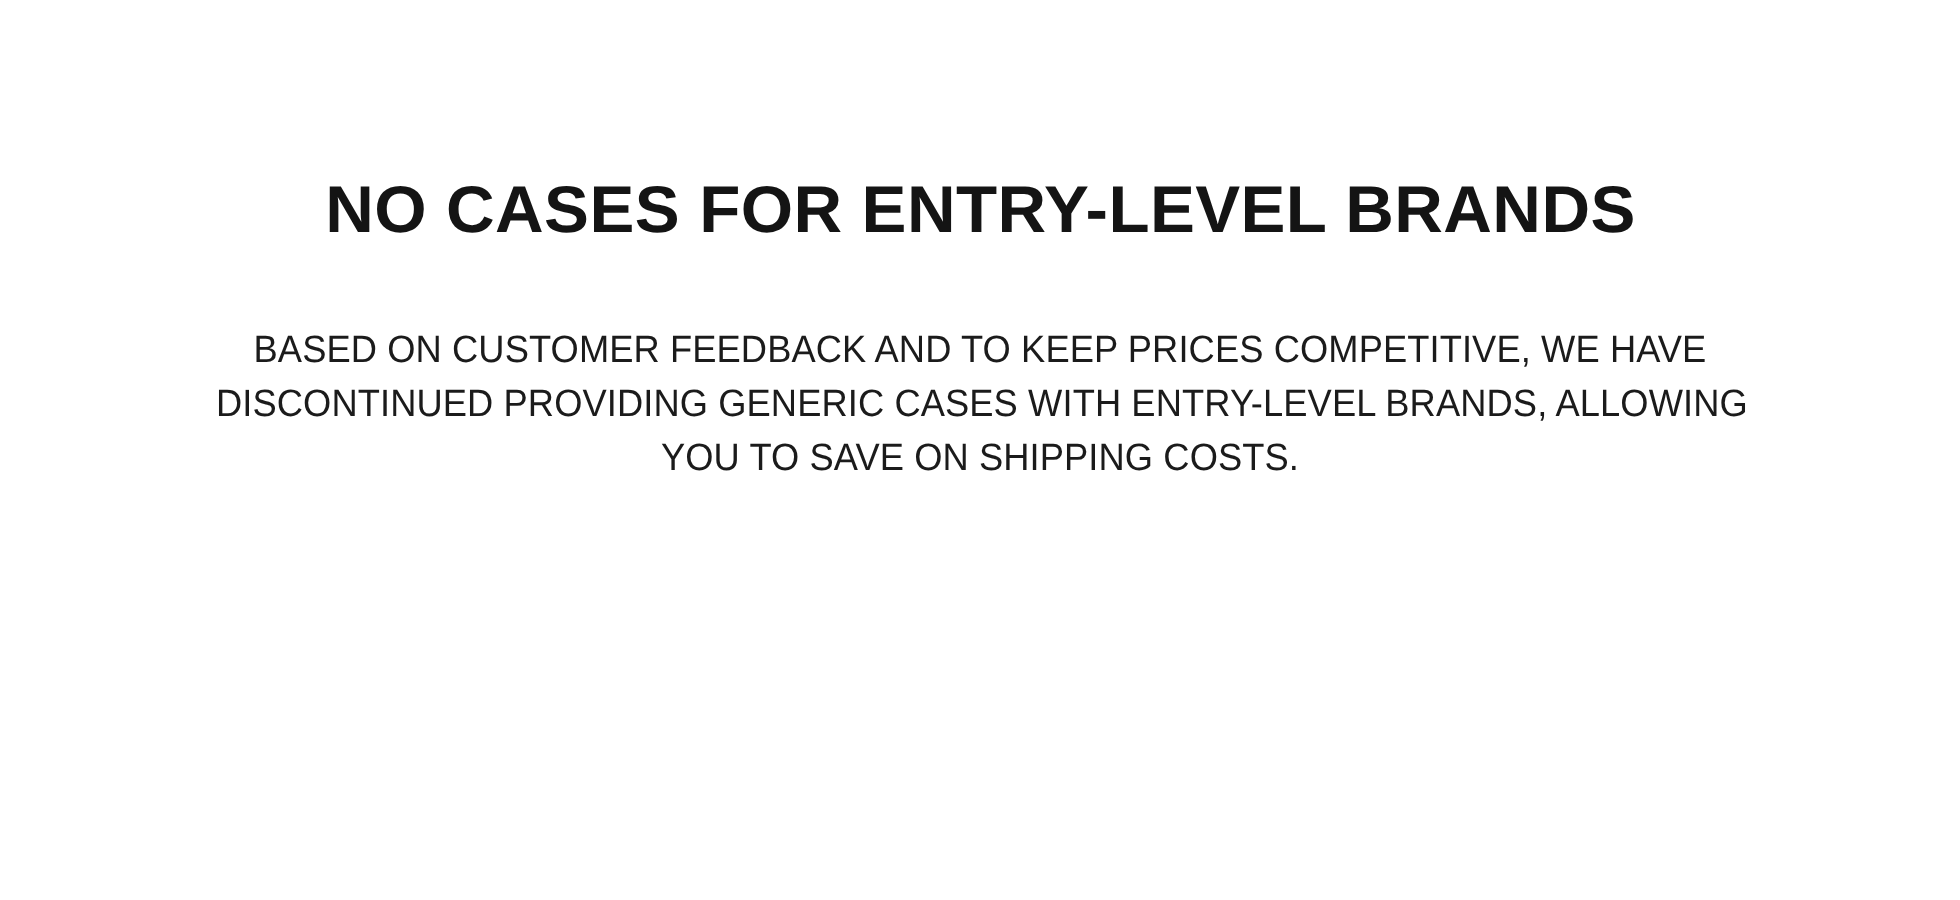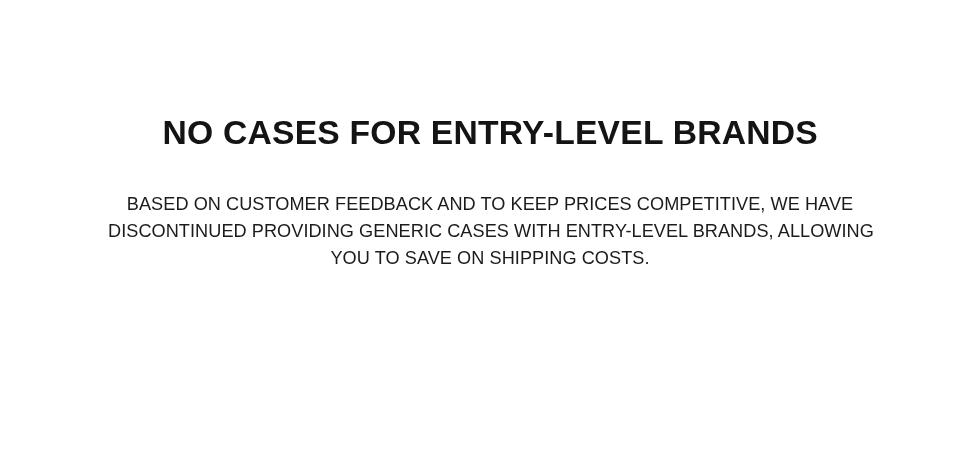--- a/index.html
+++ b/index.html
@@ -17,21 +17,21 @@
 
   .promo-banner {
     width: 980px;
     height: 450px;
     background: #ffffff;
     box-sizing: border-box;
     display: flex;
     flex-direction: column;
     align-items: center;
     justify-content: flex-start;
-    padding-top: 114px;
+    padding-top: 86px;
   }
 
   .promo-heading {
     font-family: "Liberation Sans", sans-serif;
     font-weight: 700;
     font-size: 33px;
     line-height: 38px;
     letter-spacing: 0.2px;
     color: #141414;
     text-align: center;

